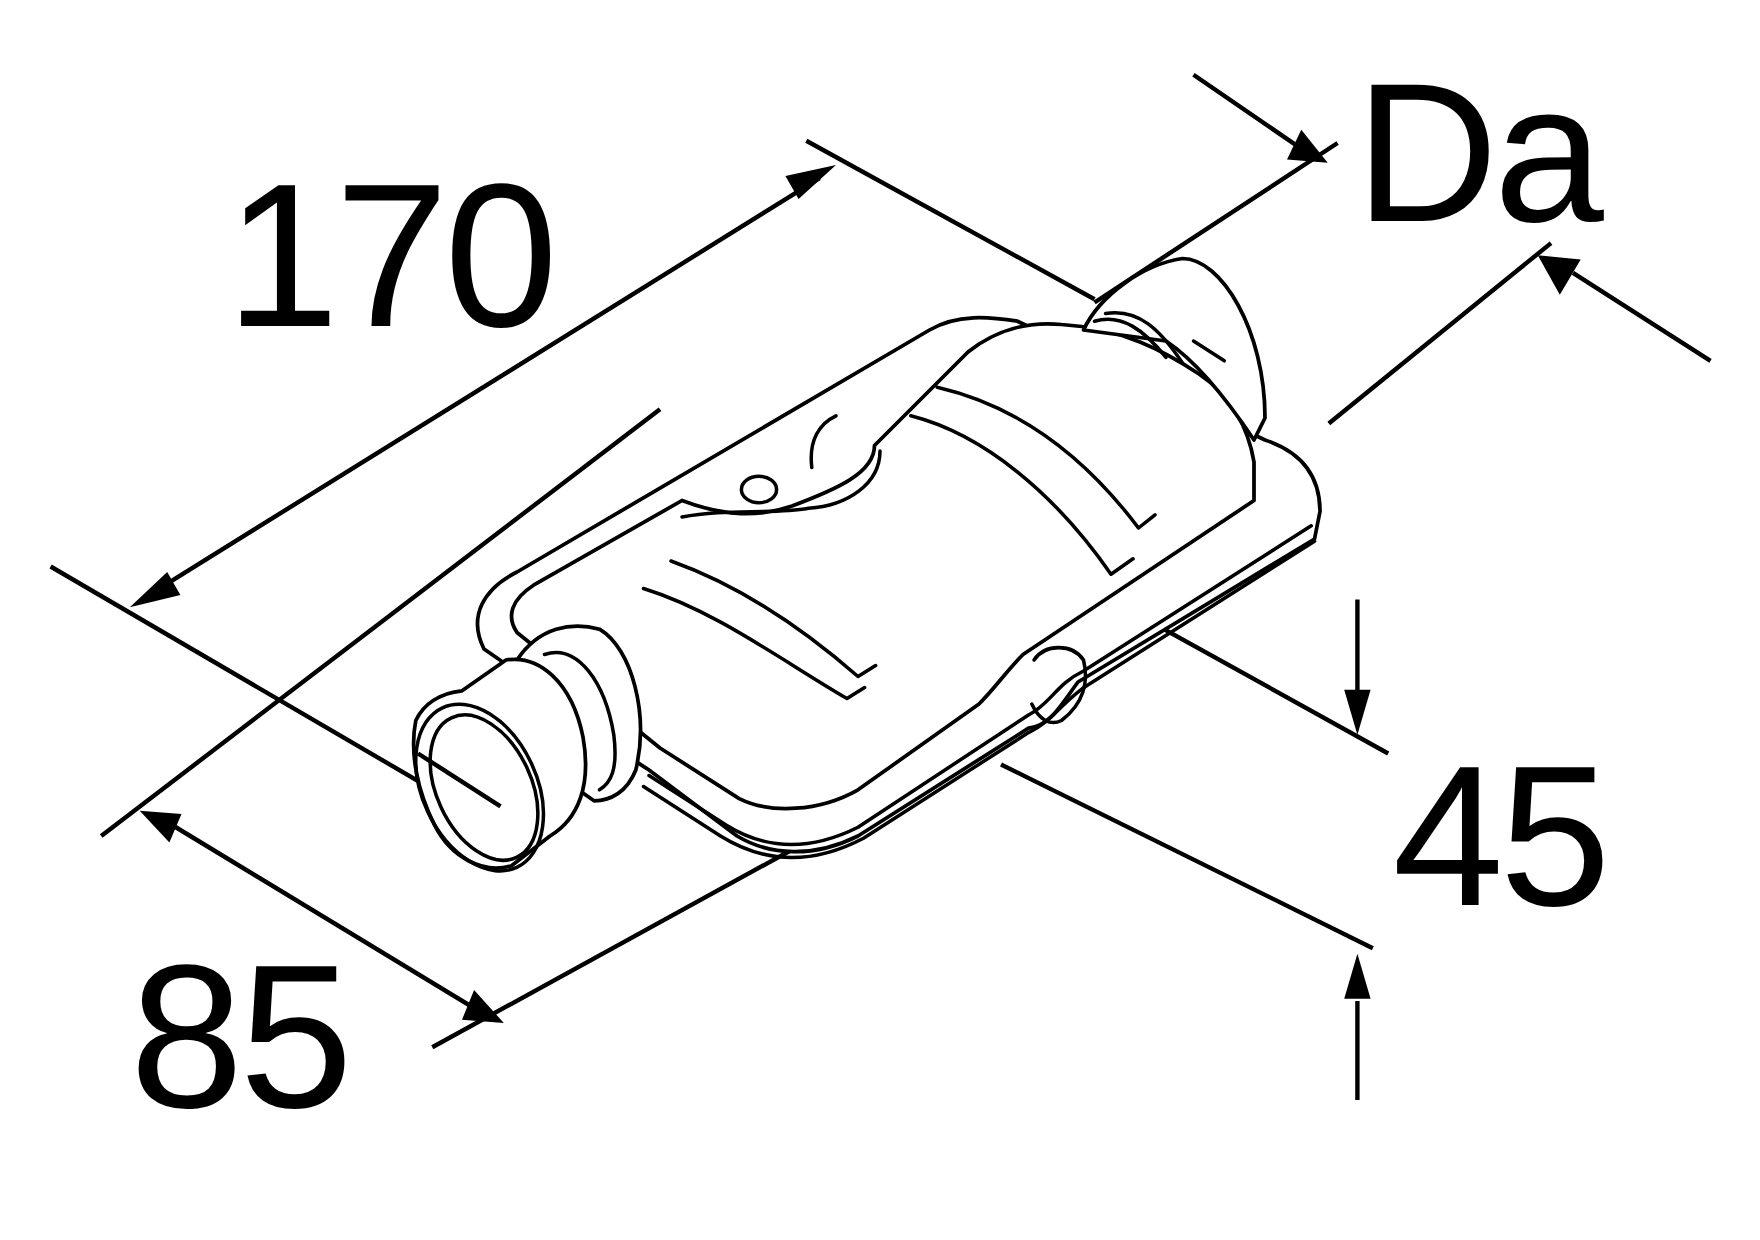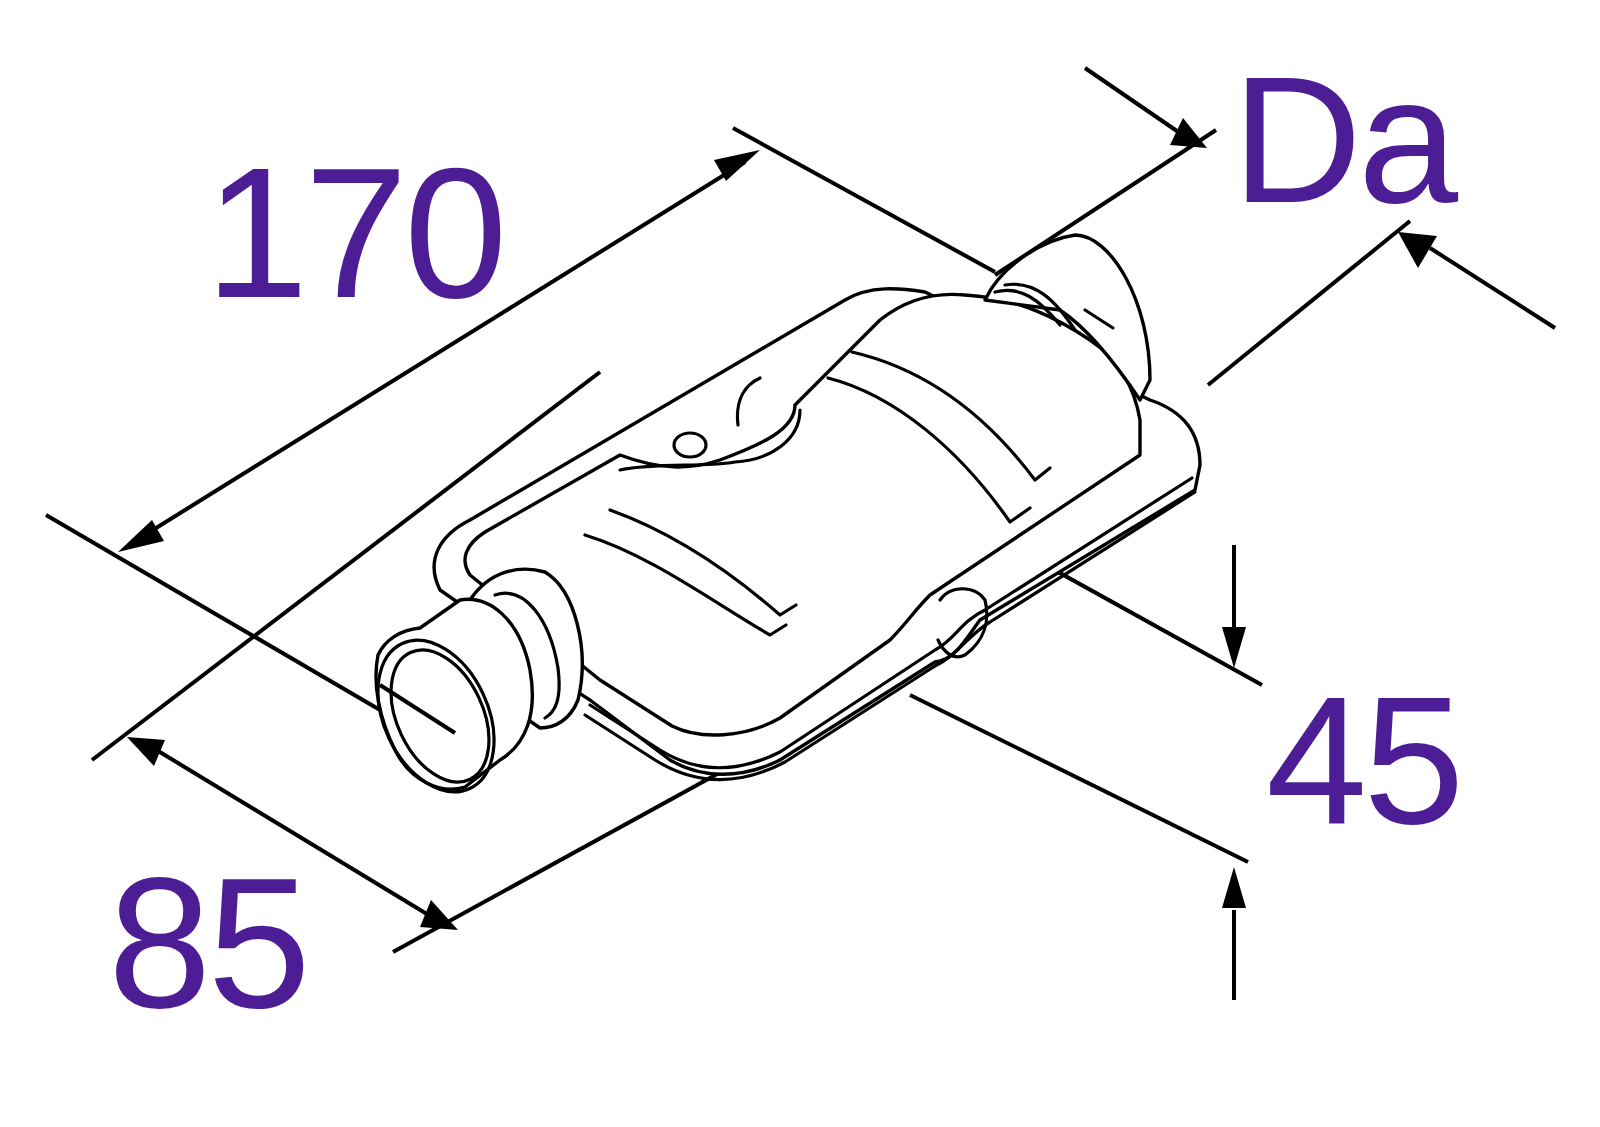--- a/index.html
+++ b/index.html
@@ -2,25 +2,25 @@
 <html><head>
 <meta charset="utf-8">
 <style>
   html,body{margin:0;padding:0;background:#ffffff;}
   body{width:1600px;height:1127px;overflow:hidden;position:relative;font-family:"Liberation Sans",sans-serif;}
   #diagram{position:absolute;left:0;top:0;width:1600px;height:1127px;}
   .ln{stroke:#000;stroke-width:4;fill:none;stroke-linecap:butt;stroke-linejoin:round;}
   .thin{stroke:#000;stroke-width:3.2;fill:none;stroke-linecap:round;stroke-linejoin:round;}
   .body{stroke:#000;stroke-width:3.4;fill:#fff;stroke-linejoin:round;}
   .arrow{fill:#000;stroke:none;}
-  .lbl{position:absolute;color:#4c1d95;font-family:"Liberation Sans",sans-serif;line-height:1;white-space:nowrap;}
+  .lbl{position:absolute;color:#000000;font-family:"Liberation Sans",sans-serif;line-height:1;white-space:nowrap;}
   #lbl-170{left:205px;top:140px;font-size:186px;letter-spacing:-4px;}
   #lbl-da{left:1232px;top:50px;font-size:180px;letter-spacing:-4px;text-align:center;}
   #lbl-45{left:1266px;top:669px;font-size:182px;letter-spacing:-4px;}
-  #lbl-85{left:108px;top:850px;font-size:186px;letter-spacing:-4px;}
+  #lbl-85{left:118px;top:850px;font-size:186px;letter-spacing:-4px;}
 </style>
 </head>
 <body>
 
 <svg id="diagram" viewBox="0 0 1600 1127" xmlns="http://www.w3.org/2000/svg">
 
   <g>
     <line class="ln" x1="46" y1="515" x2="440" y2="745"></line>
     <line class="ln" x1="733" y1="128" x2="995" y2="272"></line>
     <line class="ln" x1="140" y1="538" x2="745" y2="162"></line>

